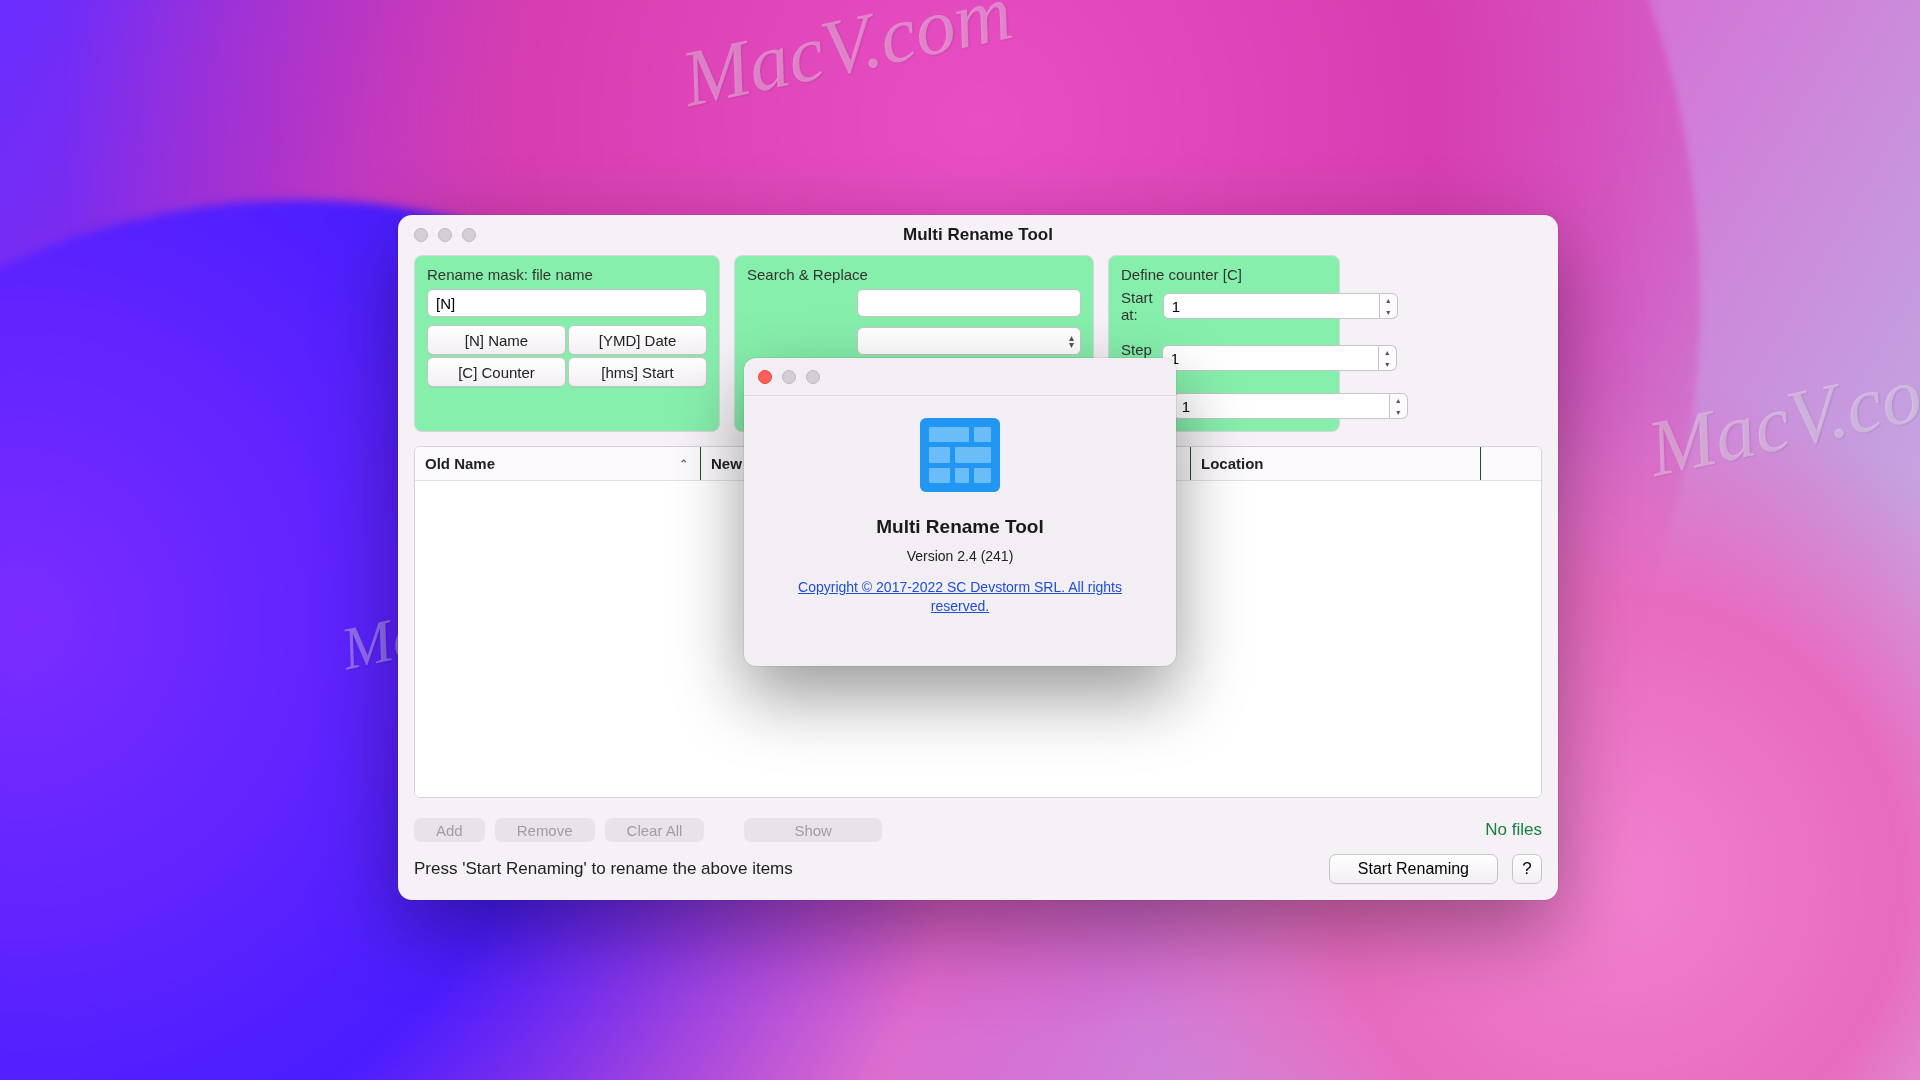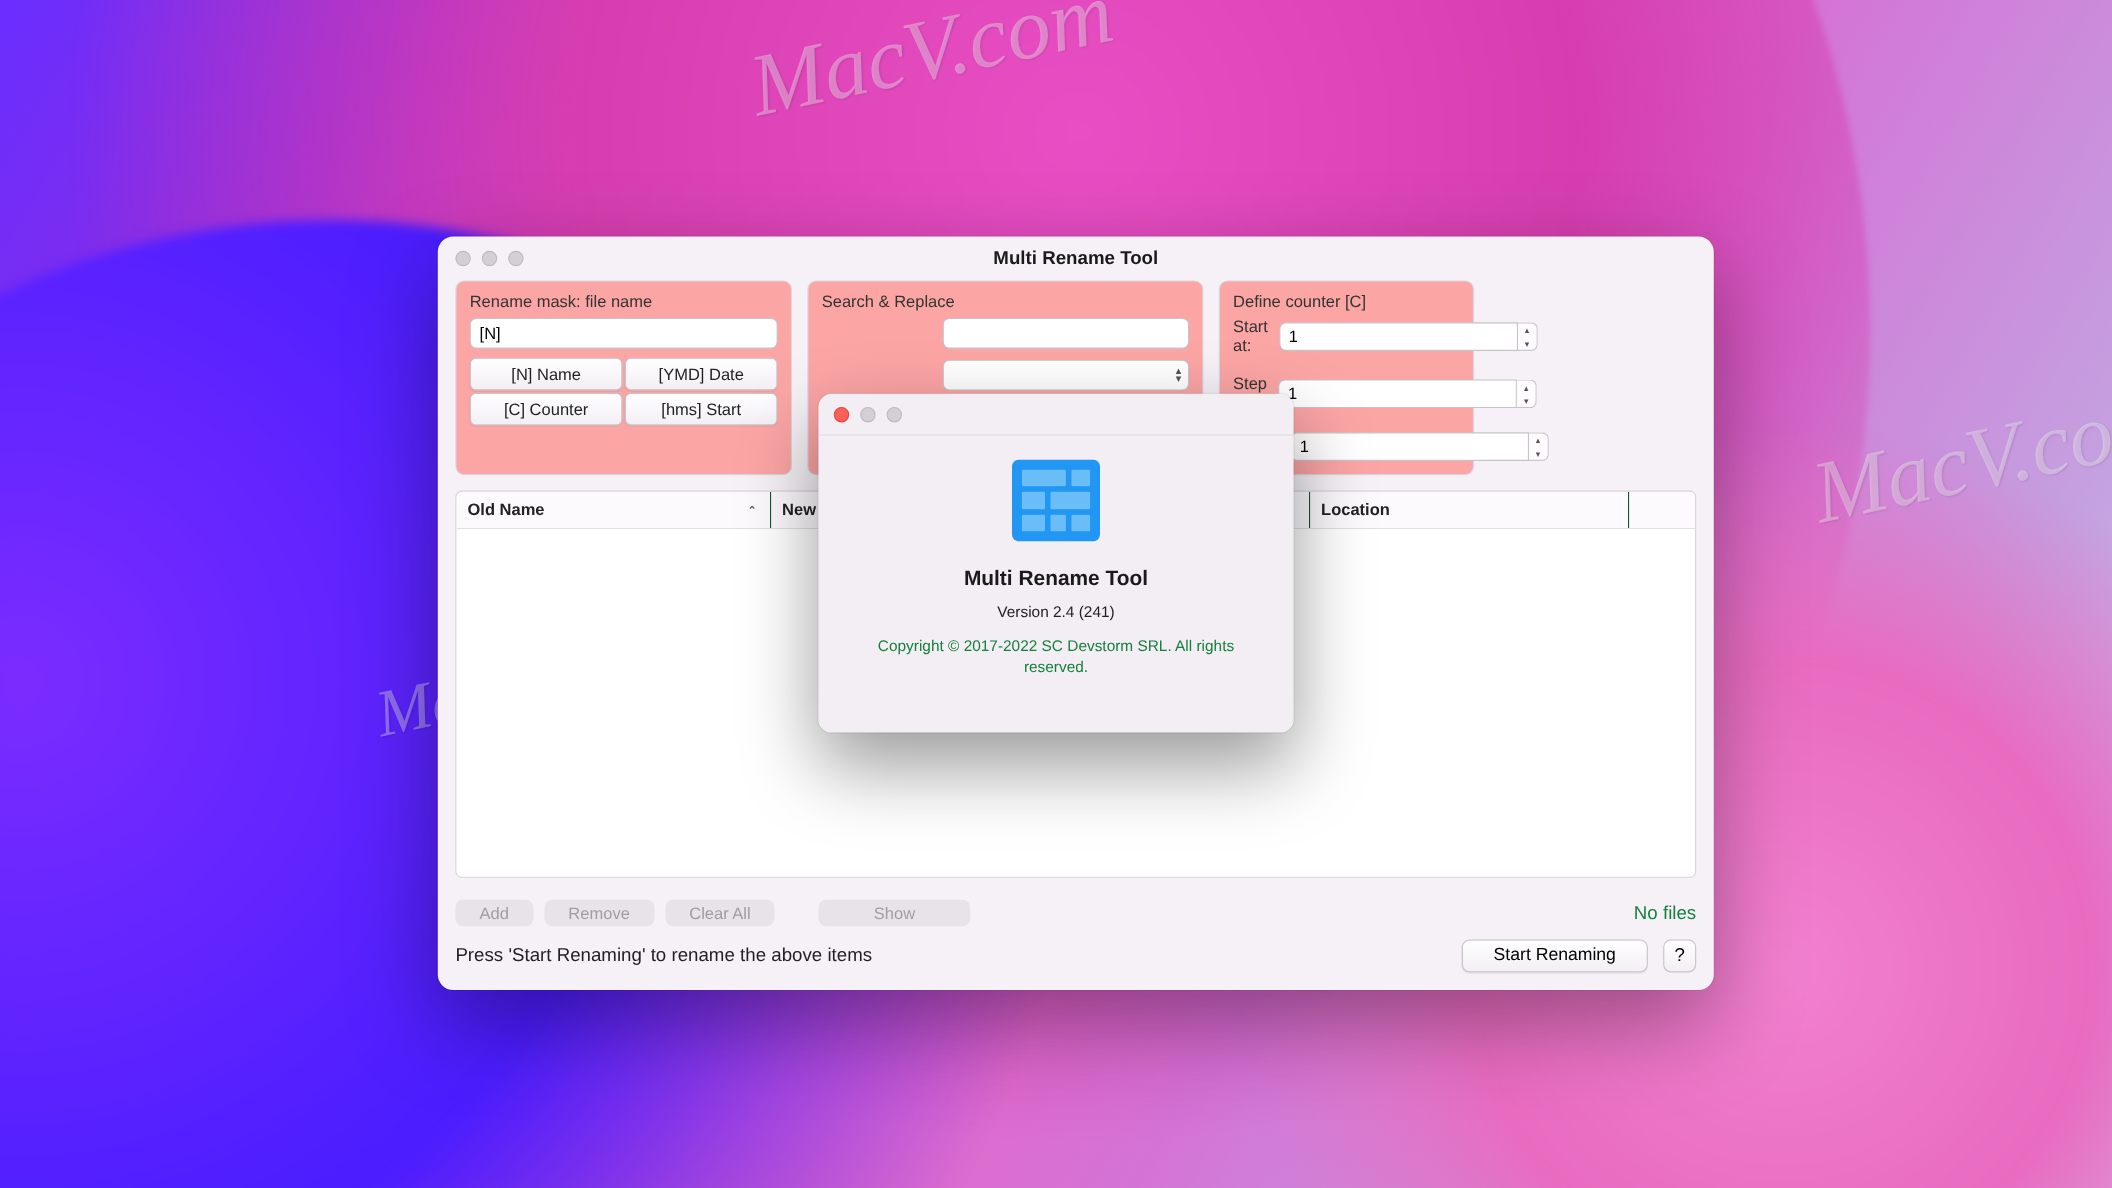--- a/index.html
+++ b/index.html
@@ -93,21 +93,21 @@
   color: #1a1a1a;
 }
 
 .panels {
   display: flex;
   gap: 14px;
   padding: 0 16px 14px 16px;
 }
 
 .panel {
-  background: #fca5a5;
+  background: #86efac;
   border: 1px solid #dcd5dd;
   border-radius: 8px;
   padding: 10px 12px 12px 12px;
 }
 .panel-title {
   font-size: 15px;
   color: #333;
   margin-bottom: 6px;
 }
 
@@ -334,21 +334,21 @@
   grid-template-rows: 1fr 1fr 1fr;
   gap: 5px;
   padding: 9px;
   margin-bottom: 24px;
 }
 .app-icon div { background: #6abdf7; border-radius: 1px; }
 .app-icon .b1 { grid-column: 1 / 3; }
 .app-icon .b4 { grid-column: 2 / 4; }
 .about-title { font-size: 19px; font-weight: 700; color:#1a1a1a; margin-bottom: 10px; }
 .about-version { font-size: 14px; color:#222; margin-bottom: 14px; }
-.about-copy { font-size: 14px; color:#15803d; text-align:center; padding: 0 44px; line-height:1.35; }
+.about-copy { font-size: 14px; color:#1d4ed8; text-align:center; padding: 0 44px; line-height:1.35;text-decoration:underline; }
 </style>
 </head>
 <body>
 
 <div class="bg-shape2"></div>
 <div class="bg-shape1"></div>
 <div class="bg-shape3"></div>
 
 <div class="watermark wm1">MacV.com</div>
 <div class="watermark wm2">MacV.com</div>

